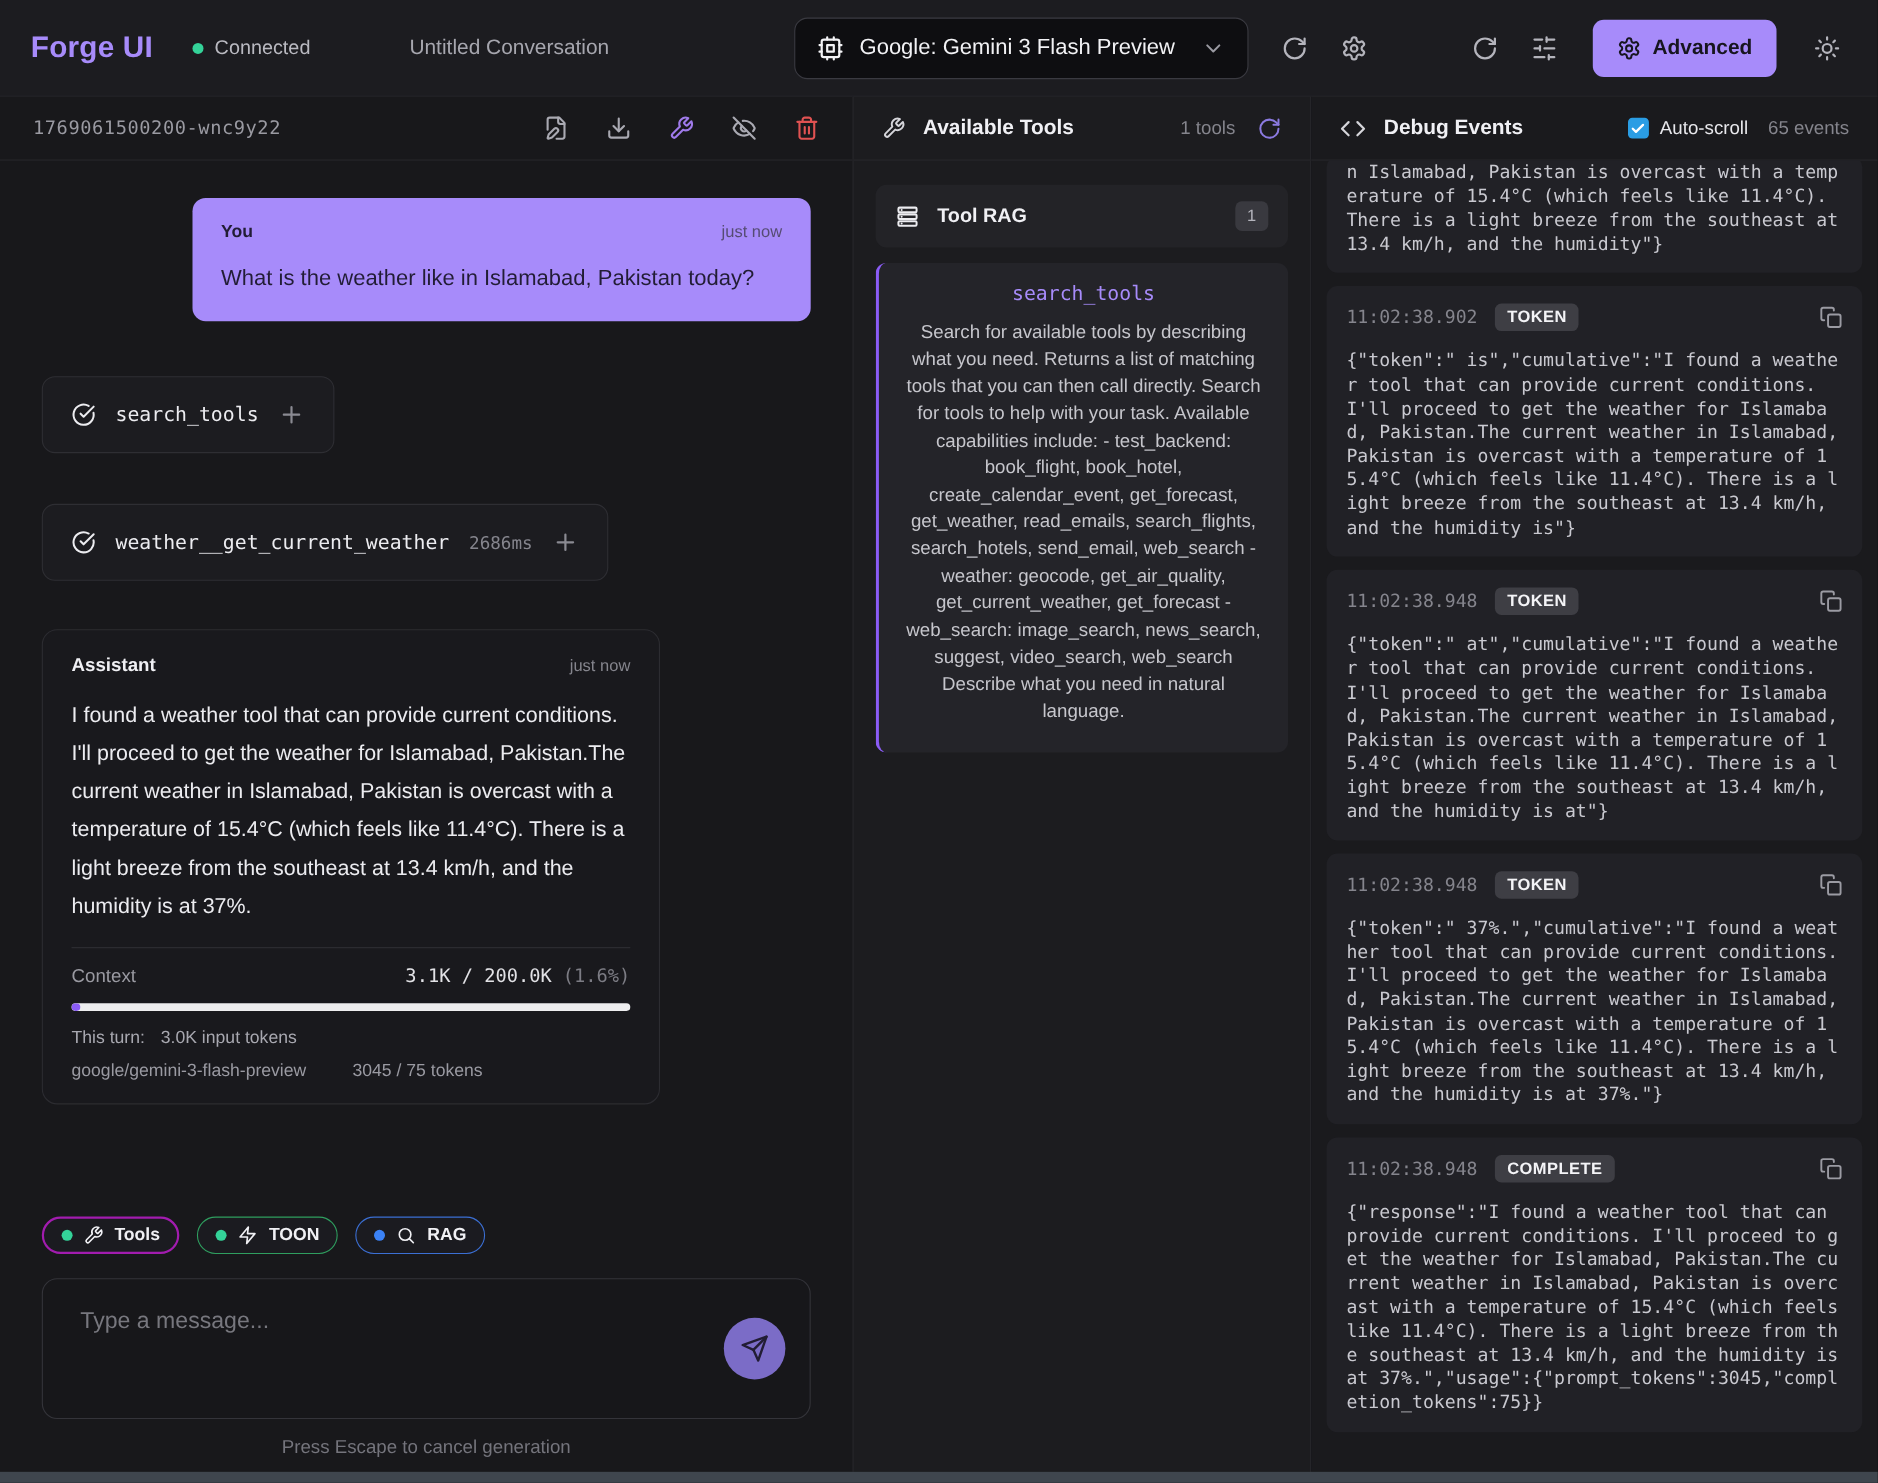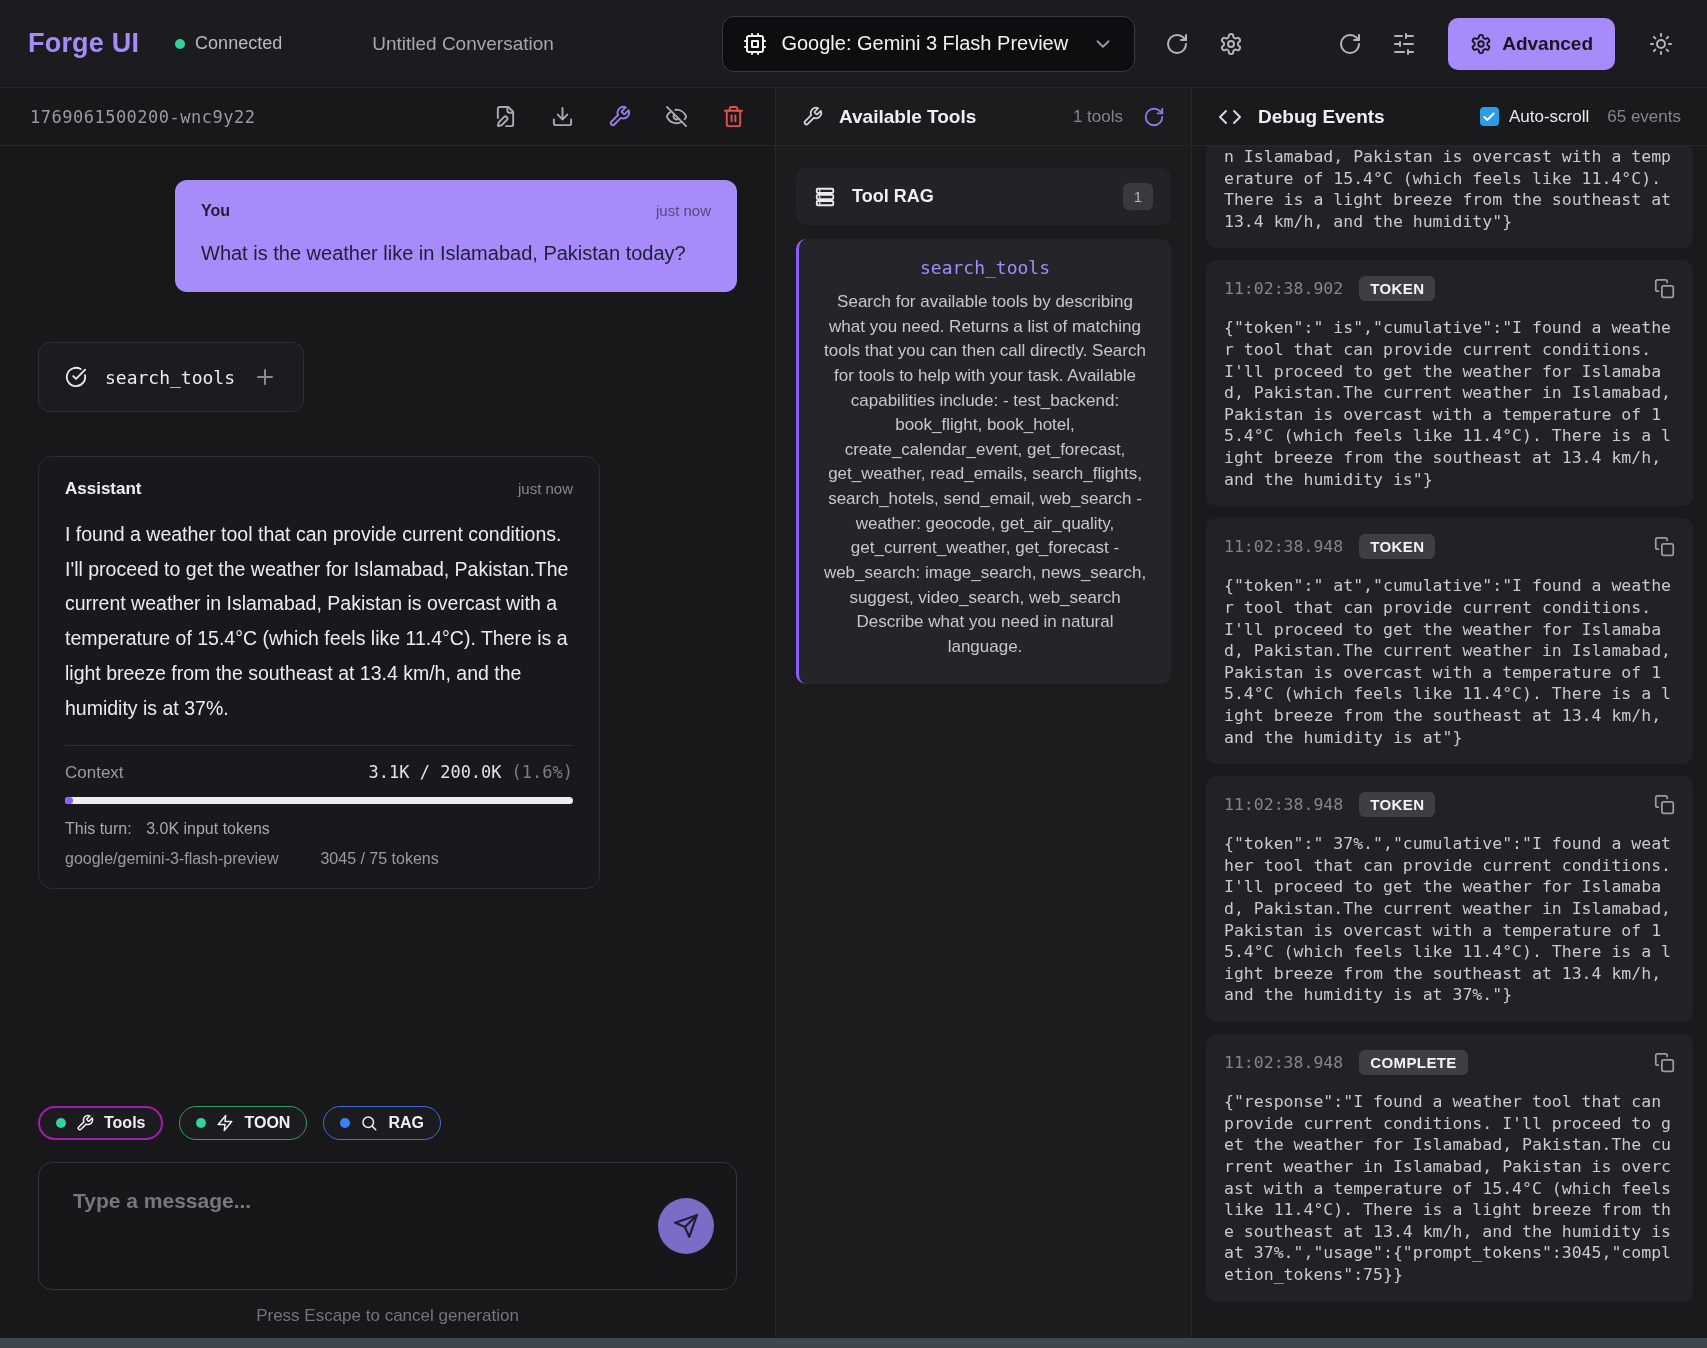--- a/index.html
+++ b/index.html
@@ -84,21 +84,21 @@
             color:#f0f0f4; cursor:pointer; }
   .toggle svg { color:#f0f0f4; }
   .tg-tools { border:2px solid #a21caf; }
   .tg-toon  { border:1px solid #2f9e5f; }
   .tg-rag   { border:1px solid #3b6fd4; }
   .dot-blue { background:#3b82f6; }
   .input-wrap { position:relative; height:128px; border:1px solid #34343a; border-radius:14px;
                 background:#17171a; }
   .msg-input { width:100%; height:100%; background:transparent; border:none; outline:none;
                resize:none; color:#ececf0; font-size:21px; padding:26px 100px 26px 34px;
-               font-family:"Liberation Sans", sans-serif;font-weight:bold; }
+               font-family:"Liberation Sans", sans-serif; }
   .msg-input::placeholder { color:#77777e; }
   .send-btn { position:absolute; right:22px; top:50%; transform:translateY(-50%);
               width:56px; height:56px; border-radius:50%; background:#7b6cc7; border:none;
               display:flex; align-items:center; justify-content:center; cursor:pointer;
               color:#221d35; }
   .dock-hint { margin-top:16px; text-align:center; color:#74747c; font-size:17px; }
 
   
   .panel-header { height:58px; display:flex; align-items:center; padding:0 26px;
                   border-bottom:1px solid #26262b; }
@@ -277,20 +277,37 @@
           </span>
           <span class="tname mono">search_tools</span>
           <span class="plus">
             <svg width="24" height="24" viewBox="0 0 24 24" fill="none" stroke="currentColor" stroke-width="2" stroke-linecap="round">
                 <path d="M5 12h14M12 5v14"></path>
               </svg>
           </span>
         </div>
       </div>
 
+      <div class="chip-row2">
+        <div class="tool-chip">
+          <span class="check">
+            <svg width="22" height="22" viewBox="0 0 24 24" fill="none" stroke="currentColor" stroke-width="2" stroke-linecap="round" stroke-linejoin="round">
+                <path d="M21.801 10A10 10 0 1 1 17 3.335"></path>
+                <path d="m9 11 3 3L22 4"></path>
+              </svg>
+          </span>
+          <span class="tname mono">weather__get_current_weather</span>
+          <span class="dur mono">2686ms</span>
+          <span class="plus">
+            <svg width="24" height="24" viewBox="0 0 24 24" fill="none" stroke="currentColor" stroke-width="2" stroke-linecap="round">
+                <path d="M5 12h14M12 5v14"></path>
+              </svg>
+          </span>
+        </div>
+      </div>
 
       <div class="assistant-card">
         <div class="assistant-head">
           <span class="assistant-author">Assistant</span>
           <span class="assistant-time">just now</span>
         </div>
         <div class="assistant-text">I found a weather tool that can provide current conditions. I'll proceed to get the weather for Islamabad, Pakistan.The current weather in Islamabad, Pakistan is overcast with a temperature of 15.4°C (which feels like 11.4°C). There is a light breeze from the southeast at 13.4 km/h, and the humidity is at 37%.</div>
         <hr class="ctx-divider">
         <div class="ctx-row">
           <span class="ctx-label">Context</span>

